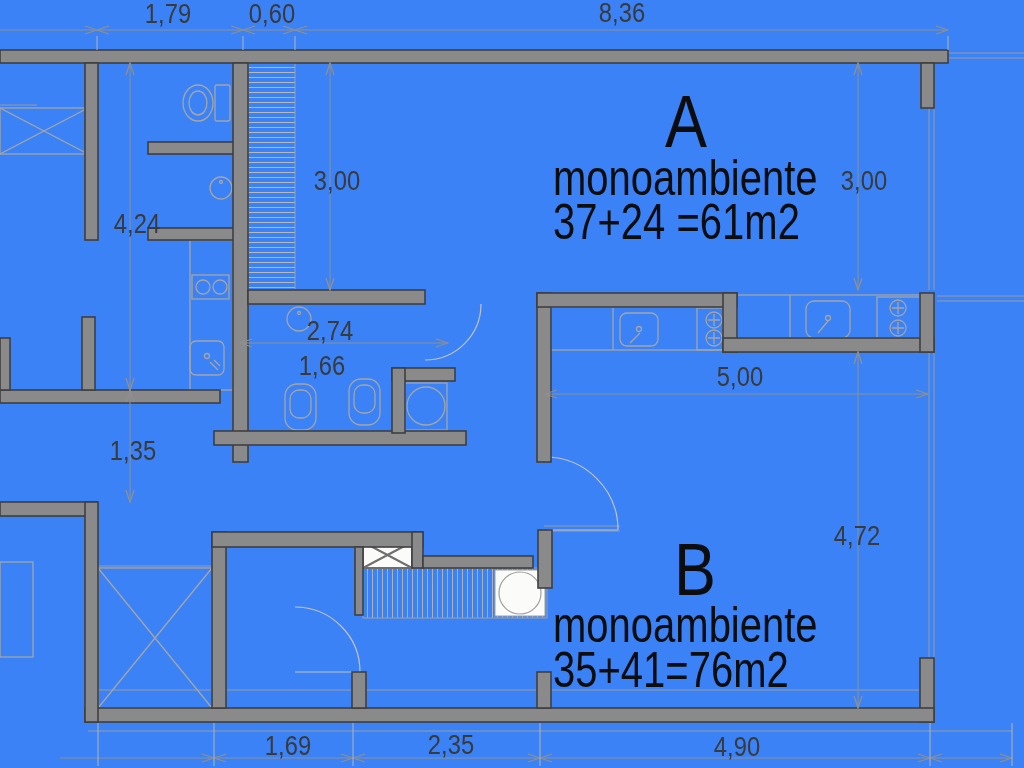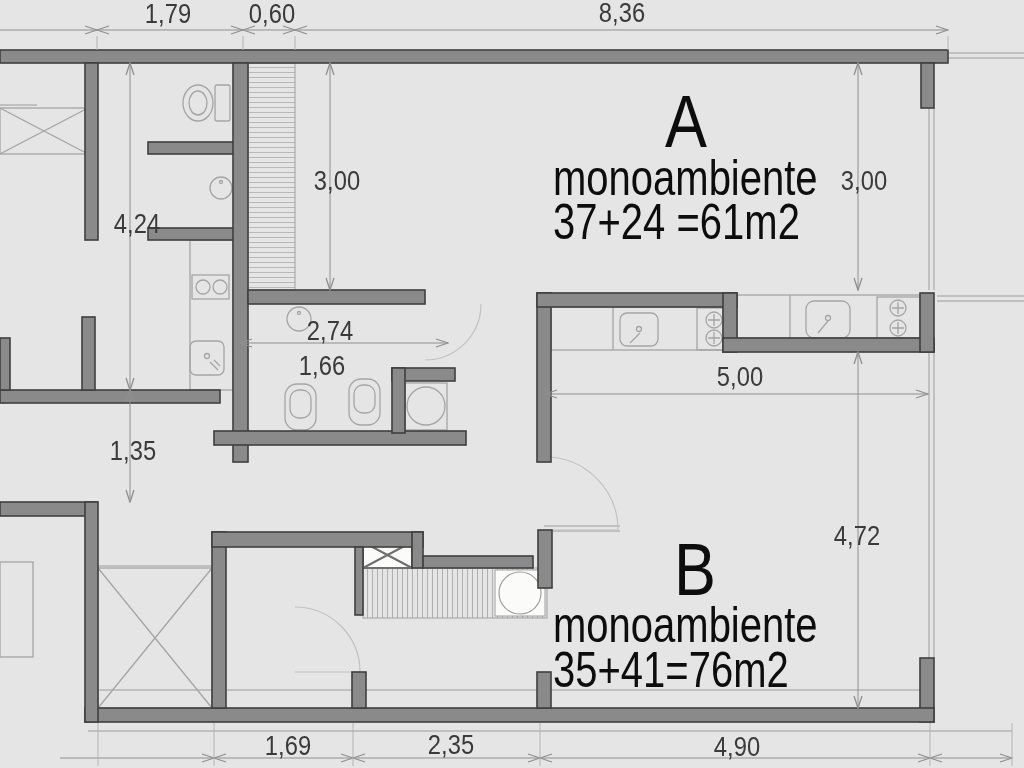--- a/index.html
+++ b/index.html
@@ -1,17 +1,17 @@
 <!DOCTYPE html>
 <html><head>
 <meta charset="utf-8">
 <title>Floor Plan</title>
 <style>
   html,body{margin:0;padding:0;background:#ffffff;}
-  .plan{position:relative;width:1024px;height:768px;background:#e5e5e5;
+  .plan{position:relative;width:1024px;height:768px;background:#3b82f6;
         font-family:"Liberation Sans",sans-serif;overflow:hidden;}
   .plan svg{position:absolute;left:0;top:0;}
   .dim{position:absolute;color:#3a3a3a;font-size:27px;line-height:1;white-space:nowrap;
        transform:translate(-50%,-50%) scaleX(.88);}
   .unit-letter{position:absolute;color:#0d0d0d;font-size:74px;line-height:1;
        transform:translate(-50%,-50%) scaleX(.85);}
   .unit-line{position:absolute;color:#0d0d0d;font-size:50px;line-height:1;white-space:nowrap;
        transform:scaleX(.8);transform-origin:left top;}
 </style>
 </head>

